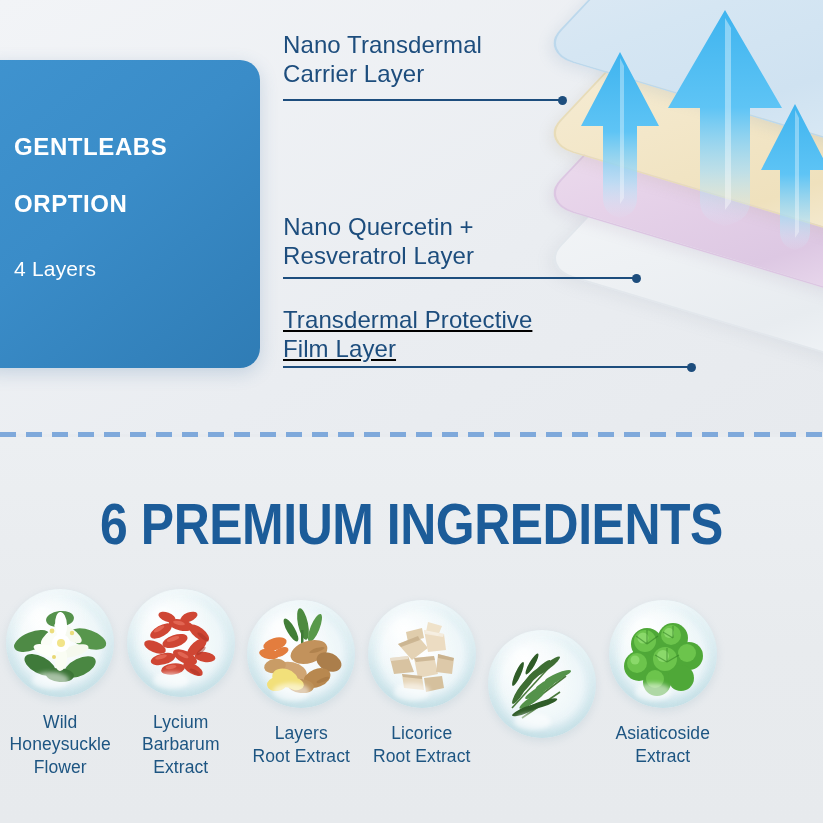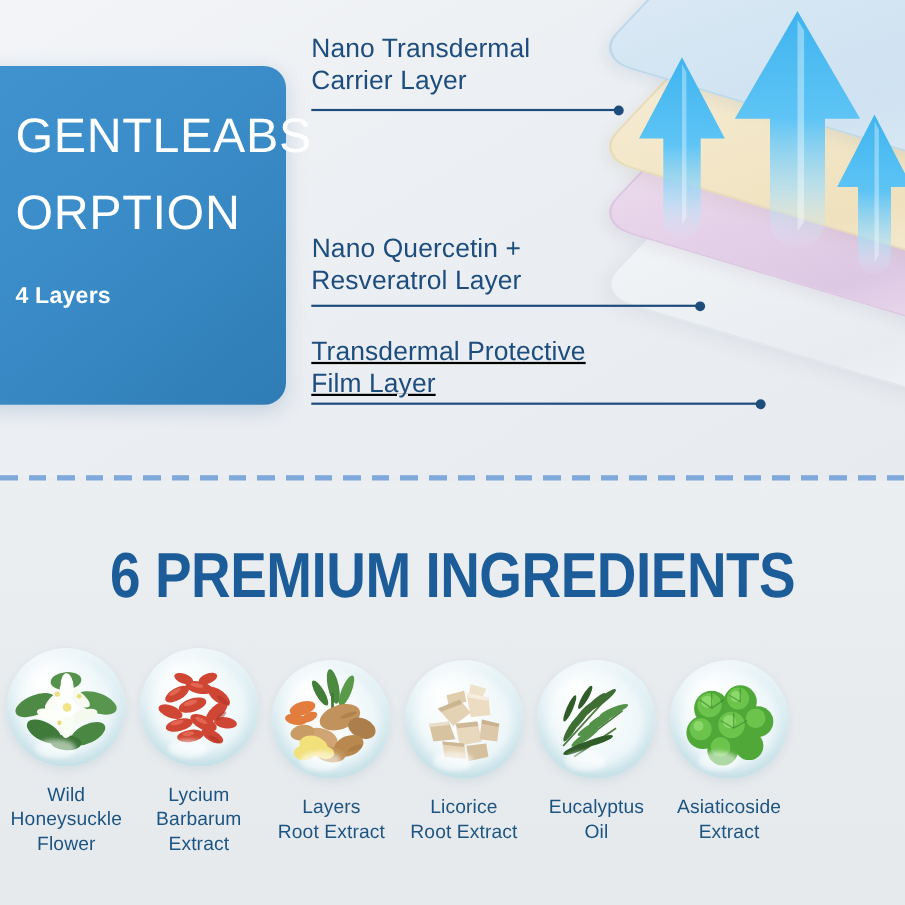--- a/index.html
+++ b/index.html
@@ -81,33 +81,34 @@
     border-radius: 20px;
     box-shadow: 0 5px 18px rgba(60,110,160,0.22);
   }
   #title-card-inner {
     position: absolute;
     left: 36px; top: 42px;
     width: 228px;
   }
   .brand-line {
     color: #ffffff;
-    font-size: 44px;
+    font-size: 24px;
     letter-spacing: 0.6px;
     line-height: 1.0;
-    font-weight: 400;
+    font-weight: 700;
     white-space: nowrap;
+    margin-top: 33px;
   }
   #brand-line-1 { margin-bottom: 26px; }
   #brand-line-2 { margin-bottom: 42px; }
   .brand-sub {
     color: #ffffff;
     font-size: 21px;
     line-height: 1.05;
-    font-weight: 700;
+    font-weight: 400;
     letter-spacing: 0.2px;
     white-space: nowrap;
   }
   #brand-sub-1 { margin-bottom: 28px; }
 
   
   .callout { position: absolute; left: 283px; }
   .callout-text {
     color: #1d4d7d;
     font-size: 24px;
@@ -476,22 +477,20 @@
               <ellipse cx="70" cy="46" rx="14" ry="3" transform="rotate(-22 70 46)"></ellipse>
             </g>
             <g fill="#2f5c28">
               <ellipse cx="38" cy="80" rx="15" ry="3.2" transform="rotate(-22 38 80)"></ellipse>
               <ellipse cx="54" cy="74" rx="16" ry="3" transform="rotate(-18 54 74)"></ellipse>
               <ellipse cx="30" cy="44" rx="13" ry="2.8" transform="rotate(-66 30 44)"></ellipse>
               <ellipse cx="44" cy="34" rx="12" ry="2.8" transform="rotate(-60 44 34)"></ellipse>
             </g>
           </svg>
         </div>
-        <div class="ing-label">Eucalyptus
-Oil</div>
       </div>
 
       <div class="ingredient">
         <div class="bubble">
           <svg class="bubble-art" viewBox="0 0 108 108">
             <g fill="#4fa838">
               <circle cx="38" cy="44" r="16"></circle>
               <circle cx="64" cy="38" r="15"></circle>
               <circle cx="30" cy="66" r="15"></circle>
               <circle cx="58" cy="62" r="17"></circle>

